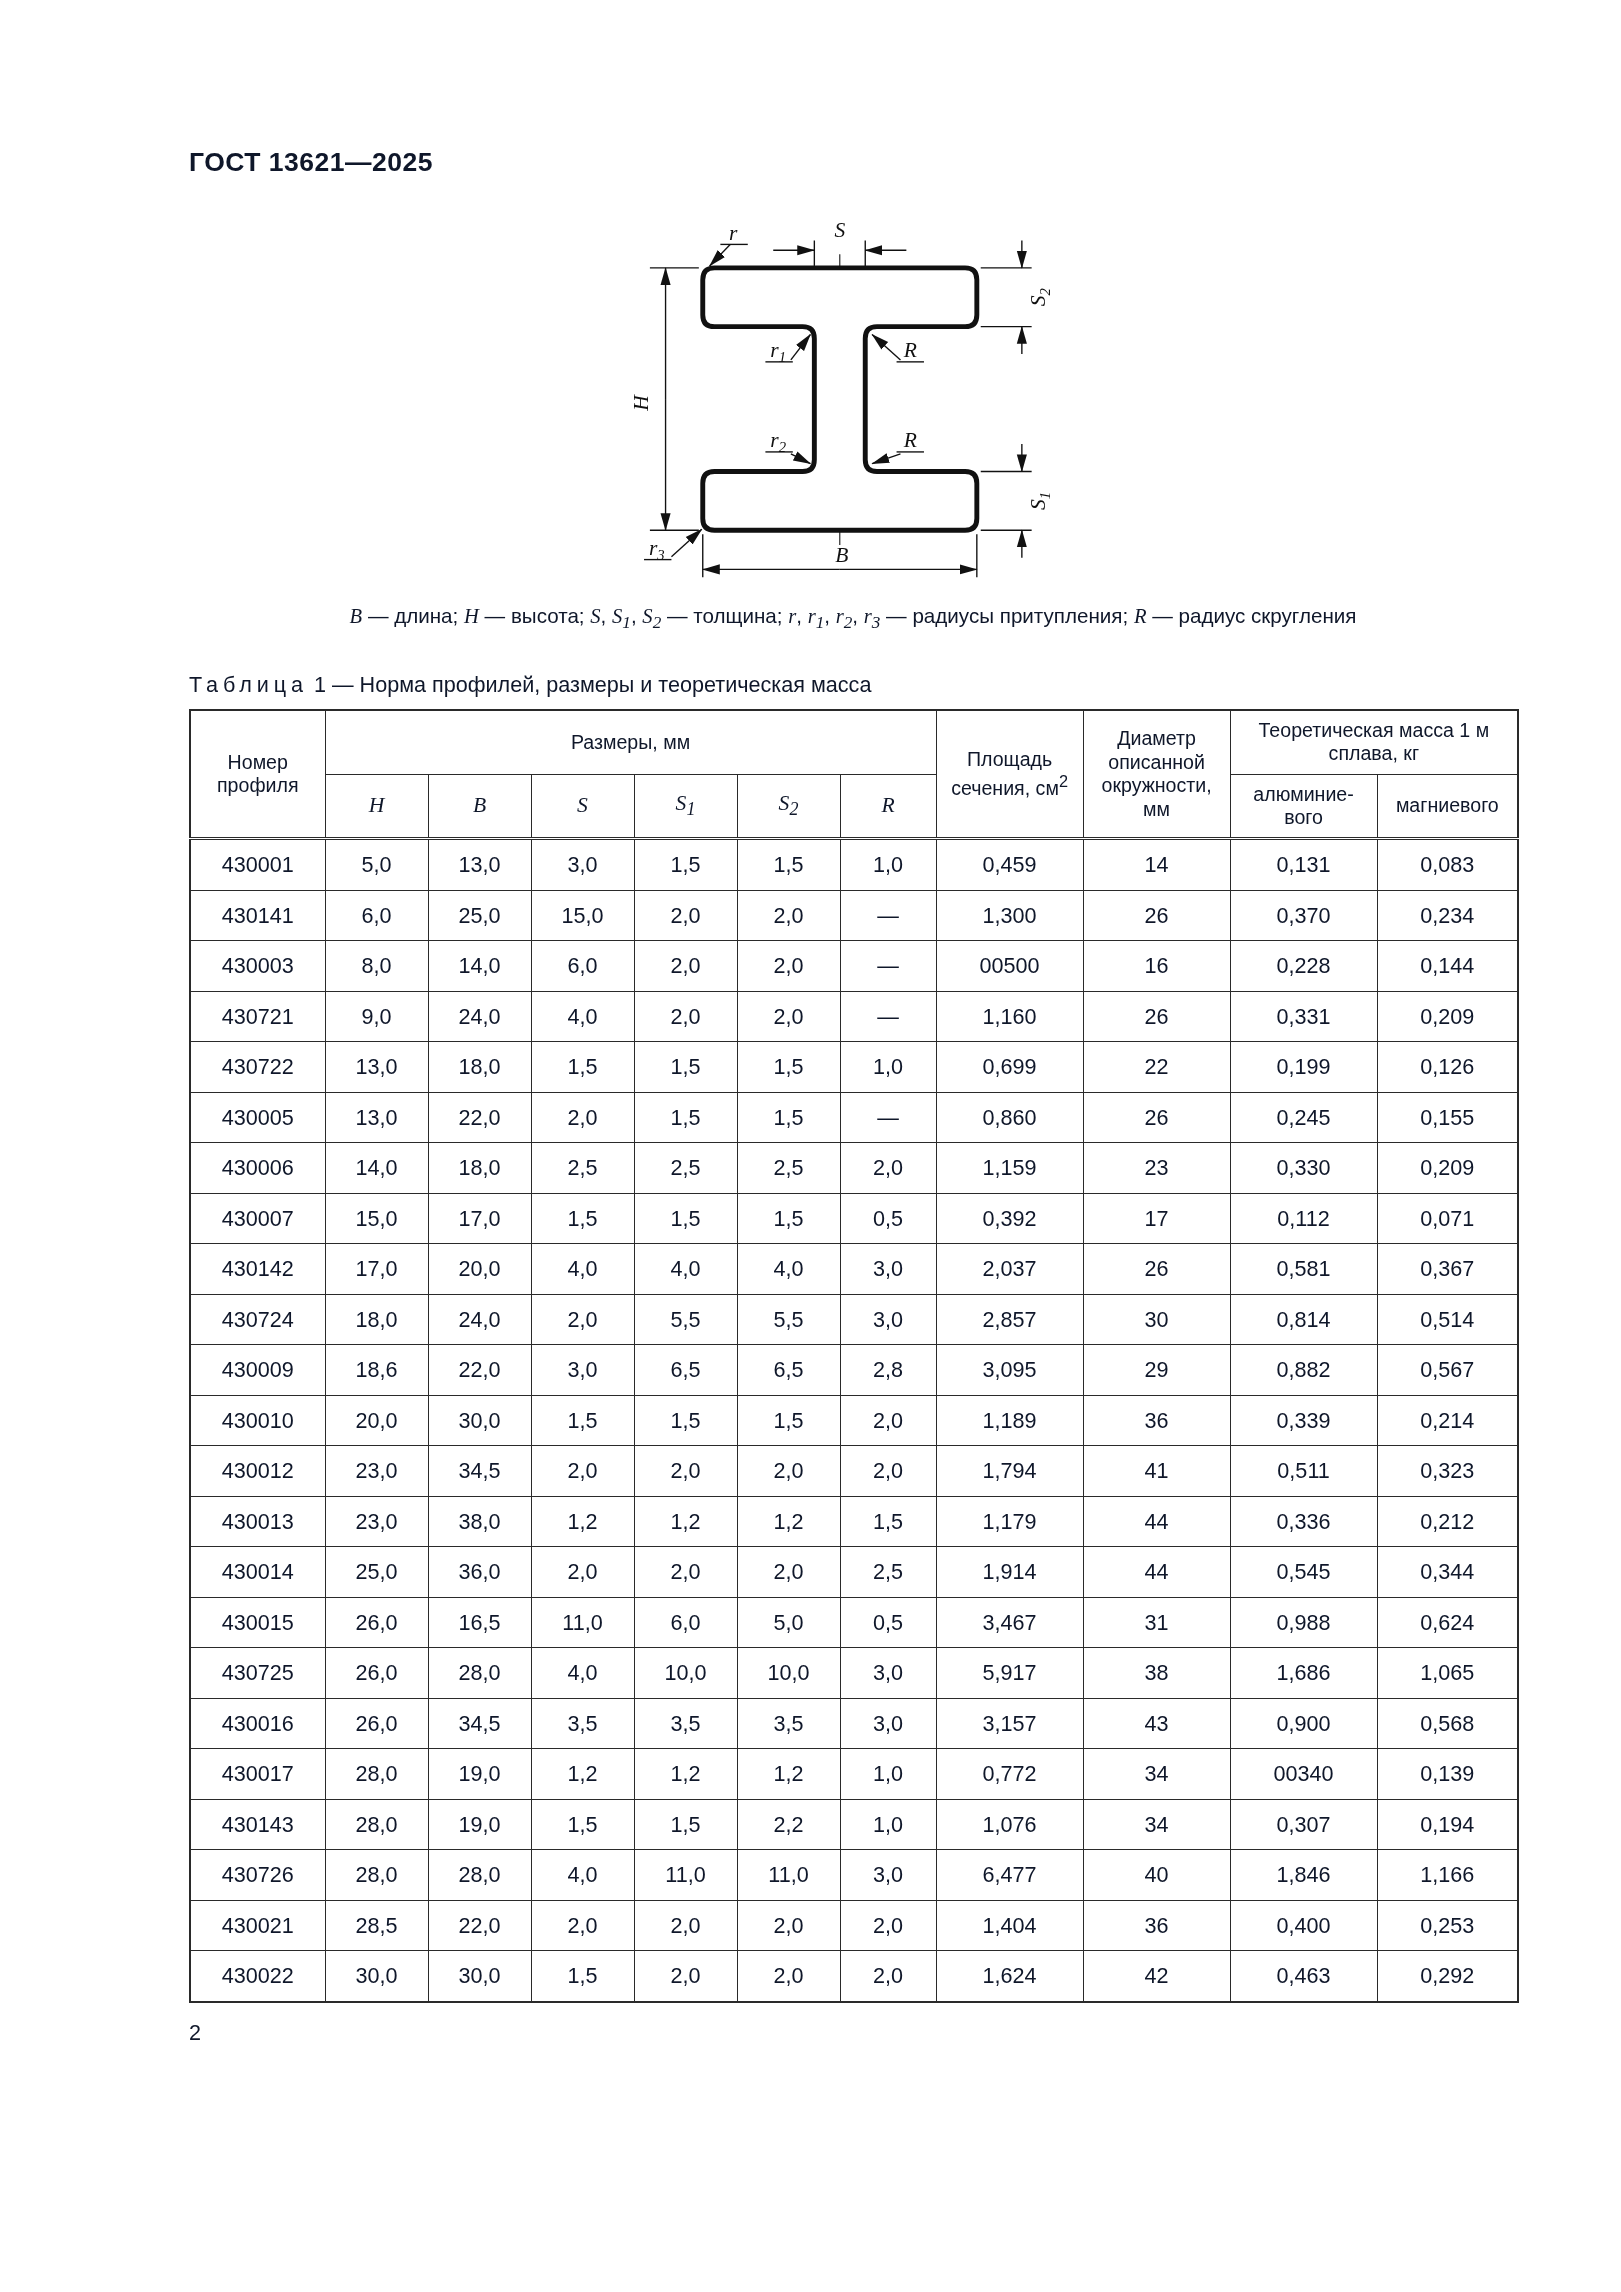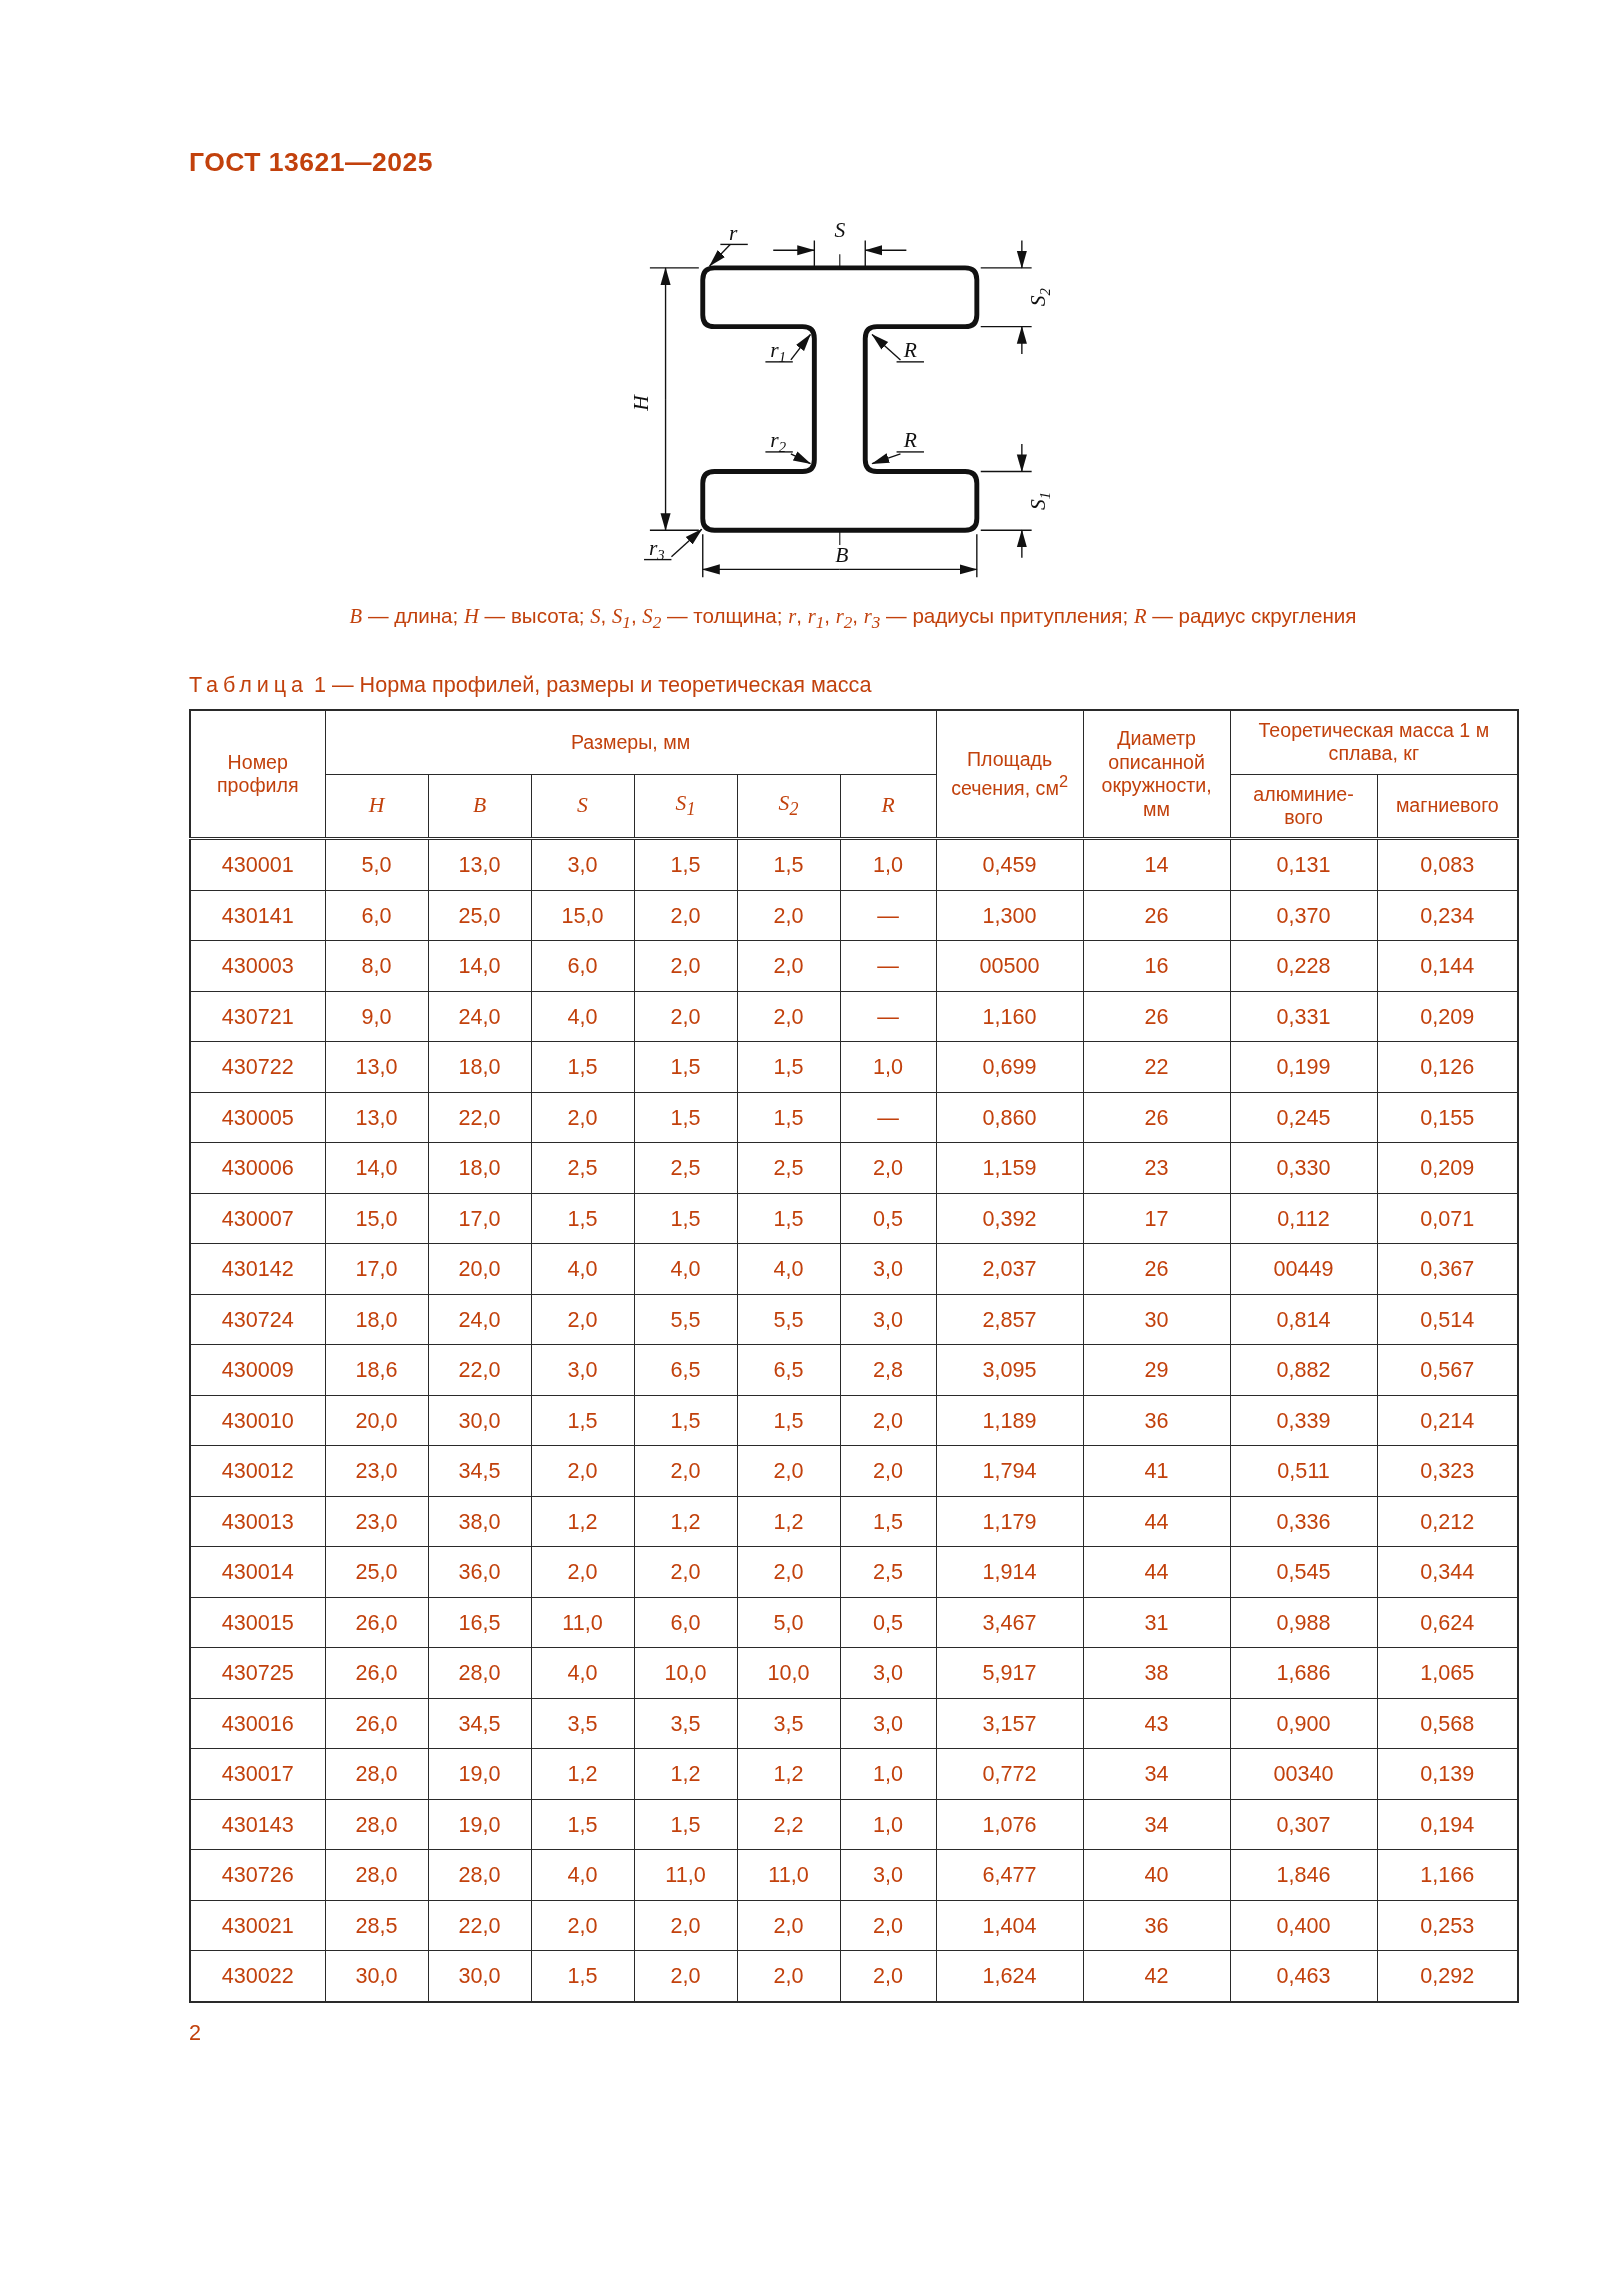--- a/index.html
+++ b/index.html
@@ -3,21 +3,21 @@
 <meta charset="utf-8">
 <style>
   * { box-sizing: border-box; }
   html, body { margin: 0; padding: 0; background: #ffffff; }
   .page {
     position: relative;
     width: 1621px;
     height: 2293px;
     background: #ffffff;
     font-family: "Liberation Sans", sans-serif;
-    color: #c2410c;
+    color: #0f172a;
     padding: 147px 104px 0 189px;
   }
   .doc-header {
     font-size: 26.5px;
     font-weight: bold;
     letter-spacing: 0.5px;
   }
   .figure-block {
     margin: 39px 0 0 0;
     text-align: center;
@@ -349,21 +349,21 @@
         <tr>
           <td>430142</td>
           <td>17,0</td>
           <td>20,0</td>
           <td>4,0</td>
           <td>4,0</td>
           <td>4,0</td>
           <td>3,0</td>
           <td>2,037</td>
           <td>26</td>
-          <td>00449</td>
+          <td>0,581</td>
           <td>0,367</td>
         </tr>
         <tr>
           <td>430724</td>
           <td>18,0</td>
           <td>24,0</td>
           <td>2,0</td>
           <td>5,5</td>
           <td>5,5</td>
           <td>3,0</td>

